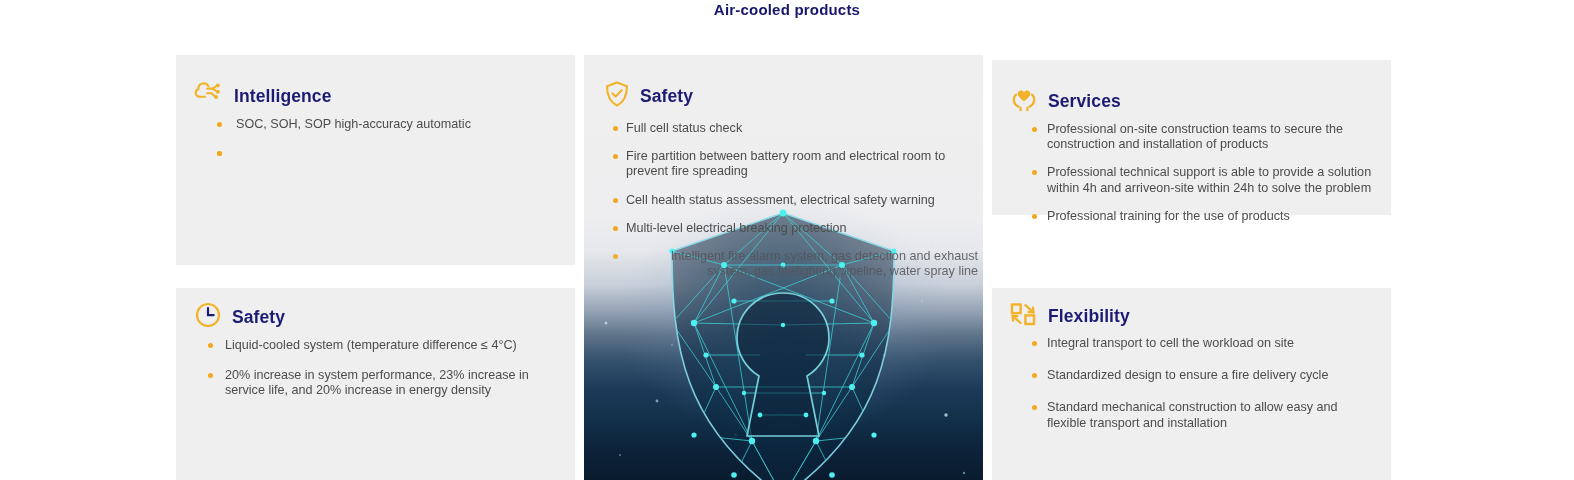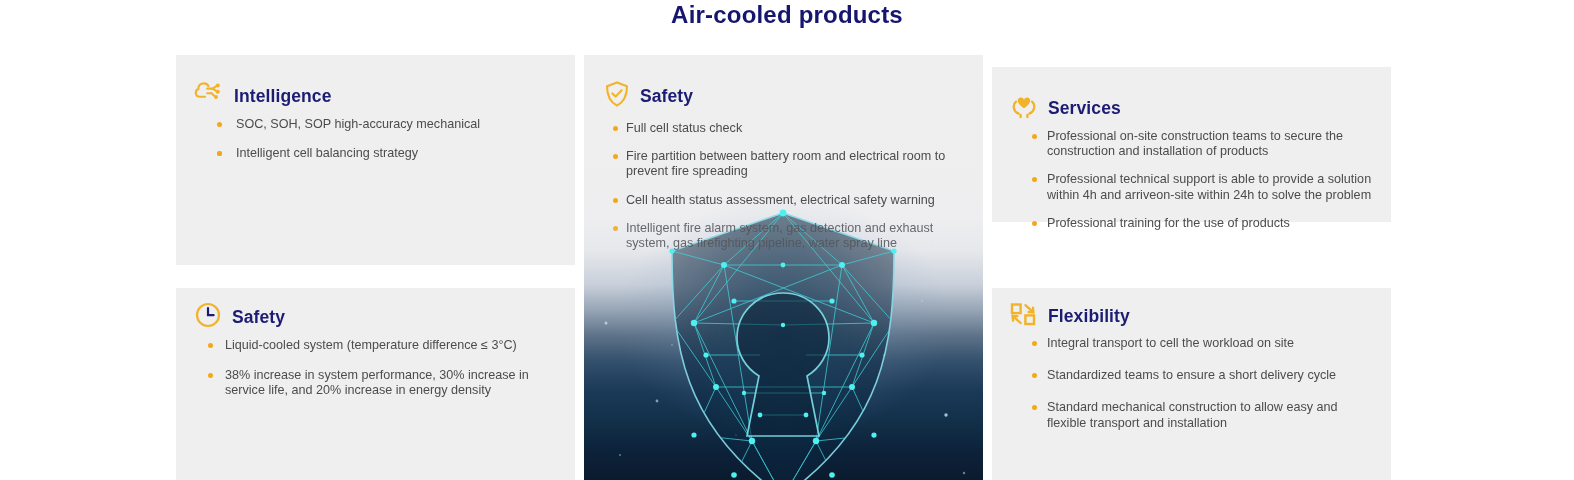--- a/index.html
+++ b/index.html
@@ -9,21 +9,21 @@
     font-family: "Liberation Sans", sans-serif;
     overflow: hidden;
   }
   #stage { position: relative; width: 1574px; height: 480px; background: #fff; }
 
   .page-title {
     position: absolute;
     left: 0; top: 1px;
     width: 1574px;
     text-align: center;
-    font-size: 24px;
+    font-size: 15px;
     font-weight: bold;
     color: #16166e;
     letter-spacing: 0.2px;
   }
 
   .card {
     position: absolute;
     background: #efefef;
   }
 
@@ -77,38 +77,38 @@
       linear-gradient(180deg,
         #efefef 0%, #eeeef0 38%, #e6e8ec 46%,
         #c9d0da 54%, #97a5b6 60%, #5e7389 66%,
         #33506c 72%, #1b3a58 79%, #123049 86%, #0c2138 94%, #0a1b2e 100%);
     overflow: hidden;
   }
   #card-safety-mid .card-head { position: absolute; left: 20px; top: 25px; z-index: 4; }
   #card-safety-mid .bullets { position: absolute; left: 14px; top: 66px; width: 380px; z-index: 4; }
   #card-safety-mid .bullet { padding-left: 28px; margin-bottom: 13px; }
   #card-safety-mid .bullet .dot { left: 15px; top: 5px; }
-  #card-safety-mid .bullet.fading { opacity: 0.88; }
+  #card-safety-mid .bullet.fading { opacity: 0.88; text-align: right; }
   #card-safety-mid .bullet.fading .btxt { color: #54555a; }
 
   #shield-art {
     position: absolute;
     left: 0; top: 150px;
     width: 399px; height: 330px;
     z-index: 2;
     pointer-events: none;
   }
   #starfield {
     position: absolute; left: 0; top: 150px;
     width: 399px; height: 330px; z-index: 1;
     pointer-events: none;
   }
 
   
-  #card-services { left: 992px; top: 67px; width: 399px; height: 155px; }
+  #card-services { left: 992px; top: 60px; width: 399px; height: 155px; }
   #card-services .card-head { position: absolute; left: 18px; top: 25px; }
   #card-services .bullets { position: absolute; left: 22px; top: 62px; width: 366px; }
   #card-services .bullet { padding-left: 33px; margin-bottom: 13px; }
   #card-services .bullet .dot { left: 18px; top: 5px; }
 
   #card-flexibility { left: 992px; top: 288px; width: 399px; height: 216px; }
   #card-flexibility .card-head { position: absolute; left: 16px; top: 12px; }
   #card-flexibility .bullets { position: absolute; left: 22px; top: 48px; width: 366px; }
   #card-flexibility .bullet { padding-left: 33px; margin-bottom: 17px; }
   #card-flexibility .bullet .dot { left: 18px; top: 5px; }
@@ -133,50 +133,49 @@
           <circle cx="23.8" cy="5.4" r="2.0" fill="#f2b32a"></circle>
           <circle cx="23.8" cy="11.8" r="2.0" fill="#f2b32a"></circle>
           <circle cx="22.0" cy="17.0" r="2.0" fill="#f2b32a"></circle>
         </svg>
       </span>
       <span class="card-title">Intelligence</span>
     </div>
     <ul class="bullets">
       <li class="bullet">
         <span class="dot"></span>
-        <span class="btxt">SOC, SOH, SOP high-accuracy mechanical</span>
-      </li>
-      <li class="bullet">
-        <span class="dot"></span>
-      </li>
-      <li class="bullet">
-        <span class="dot"></span>
-        <span class="btxt">Intelligent cell balancing strategy</span>
+        <span class="btxt">SOC, SOH, SOP high-accuracy automatic</span>
+      </li>
+      <li class="bullet">
+        <span class="dot"></span>
+      </li>
+      <li class="bullet">
+        <span class="dot"></span>
       </li>
     </ul>
   </div>
 
   <div class="card" id="card-safety-left">
     <div class="card-head">
       <span class="icon">
         <svg width="28" height="28" viewBox="0 0 28 28" fill="none">
           <circle cx="14" cy="14" r="11" stroke="#f2b32a" stroke-width="2.2" fill="none"></circle>
           <path d="M14 7.2v7.0h5.6" stroke="#1c1c74" stroke-width="2.2" stroke-linecap="round" fill="none"></path>
         </svg>
       </span>
       <span class="card-title">Safety</span>
     </div>
     <ul class="bullets">
       <li class="bullet">
         <span class="dot"></span>
-        <span class="btxt">Liquid-cooled system (temperature difference ≤ 3°C)</span>
-      </li>
-      <li class="bullet">
-        <span class="dot"></span>
-        <span class="btxt">38% increase in system performance, 30% increase in service life, and 20% increase in energy density</span>
+        <span class="btxt">Liquid-cooled system (temperature difference ≤ 4°C)</span>
+      </li>
+      <li class="bullet">
+        <span class="dot"></span>
+        <span class="btxt">20% increase in system performance, 23% increase in service life, and 20% increase in energy density</span>
       </li>
     </ul>
   </div>
 
   <div class="card" id="card-safety-mid">
 
     <svg id="starfield" viewBox="0 0 399 330">
       <g fill="#bfe9f2">
         <circle cx="22" cy="118" r="1.5" opacity="0.75"></circle>
         <circle cx="48" cy="60" r="1.1" opacity="0.5"></circle>
@@ -279,20 +278,24 @@
         <span class="btxt">Full cell status check</span>
       </li>
       <li class="bullet">
         <span class="dot"></span>
         <span class="btxt">Fire partition between battery room and electrical room to prevent fire spreading</span>
       </li>
       <li class="bullet">
         <span class="dot"></span>
         <span class="btxt">Cell health status assessment, electrical safety warning</span>
       </li>
+      <li class="bullet">
+        <span class="dot"></span>
+        <span class="btxt">Multi-level electrical breaking protection</span>
+      </li>
       <li class="bullet fading">
         <span class="dot"></span>
         <span class="btxt">Intelligent fire alarm system, gas detection and exhaust system, gas firefighting pipeline, water spray line</span>
       </li>
     </ul>
   </div>
 
   <div class="card" id="card-services">
     <div class="card-head">
       <span class="icon">
@@ -335,21 +338,21 @@
       </span>
       <span class="card-title">Flexibility</span>
     </div>
     <ul class="bullets">
       <li class="bullet">
         <span class="dot"></span>
         <span class="btxt">Integral transport to cell the workload on site</span>
       </li>
       <li class="bullet">
         <span class="dot"></span>
-        <span class="btxt">Standardized teams to ensure a short delivery cycle</span>
+        <span class="btxt">Standardized design to ensure a fire delivery cycle</span>
       </li>
       <li class="bullet">
         <span class="dot"></span>
         <span class="btxt">Standard mechanical construction to allow easy and flexible transport and installation</span>
       </li>
     </ul>
   </div>
 
 </div>
 

